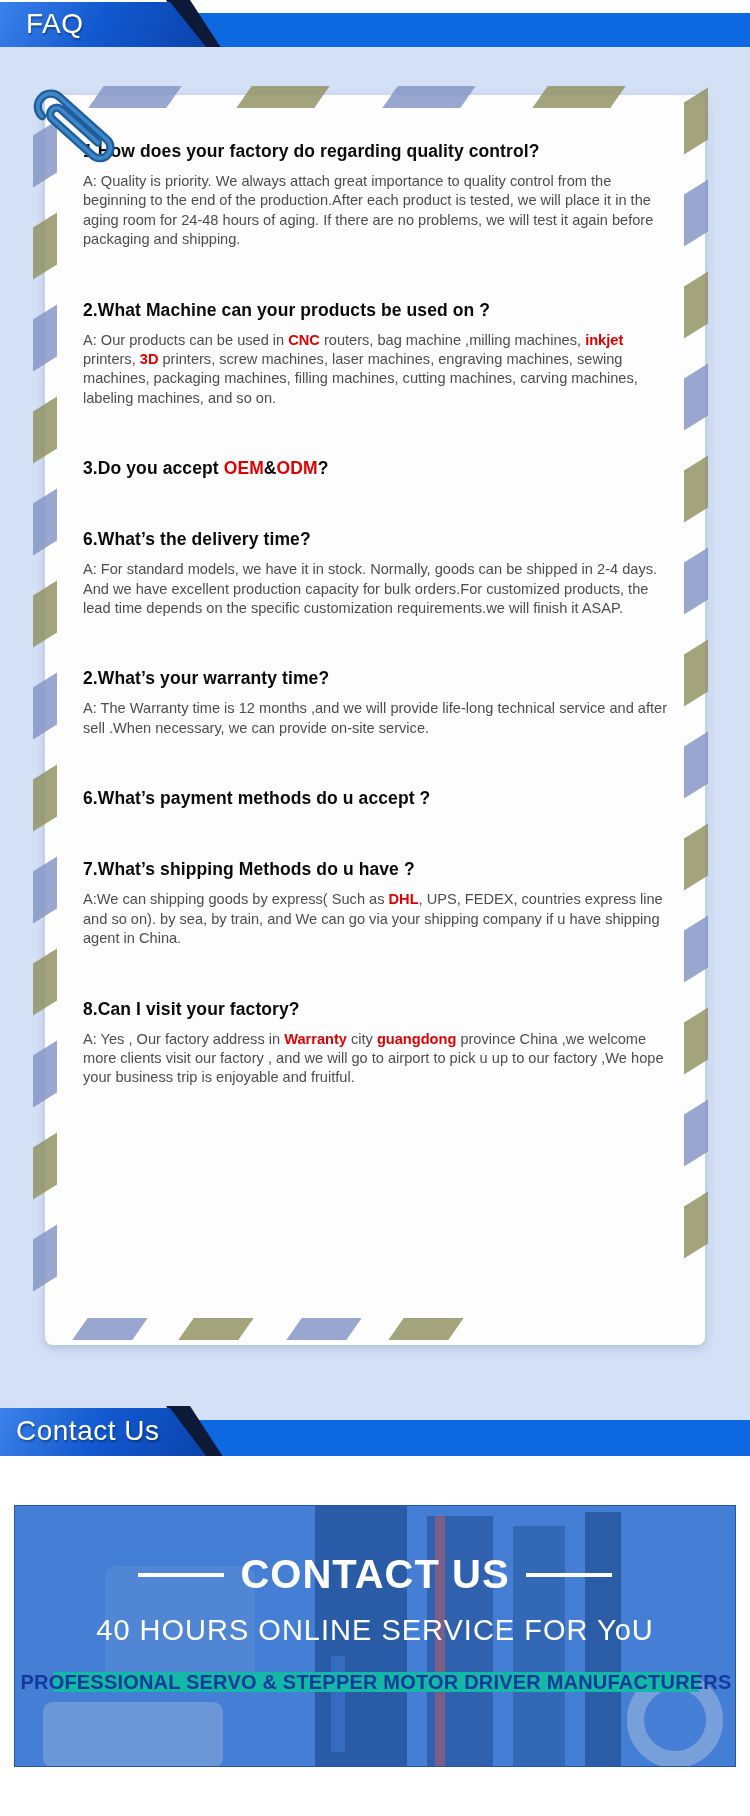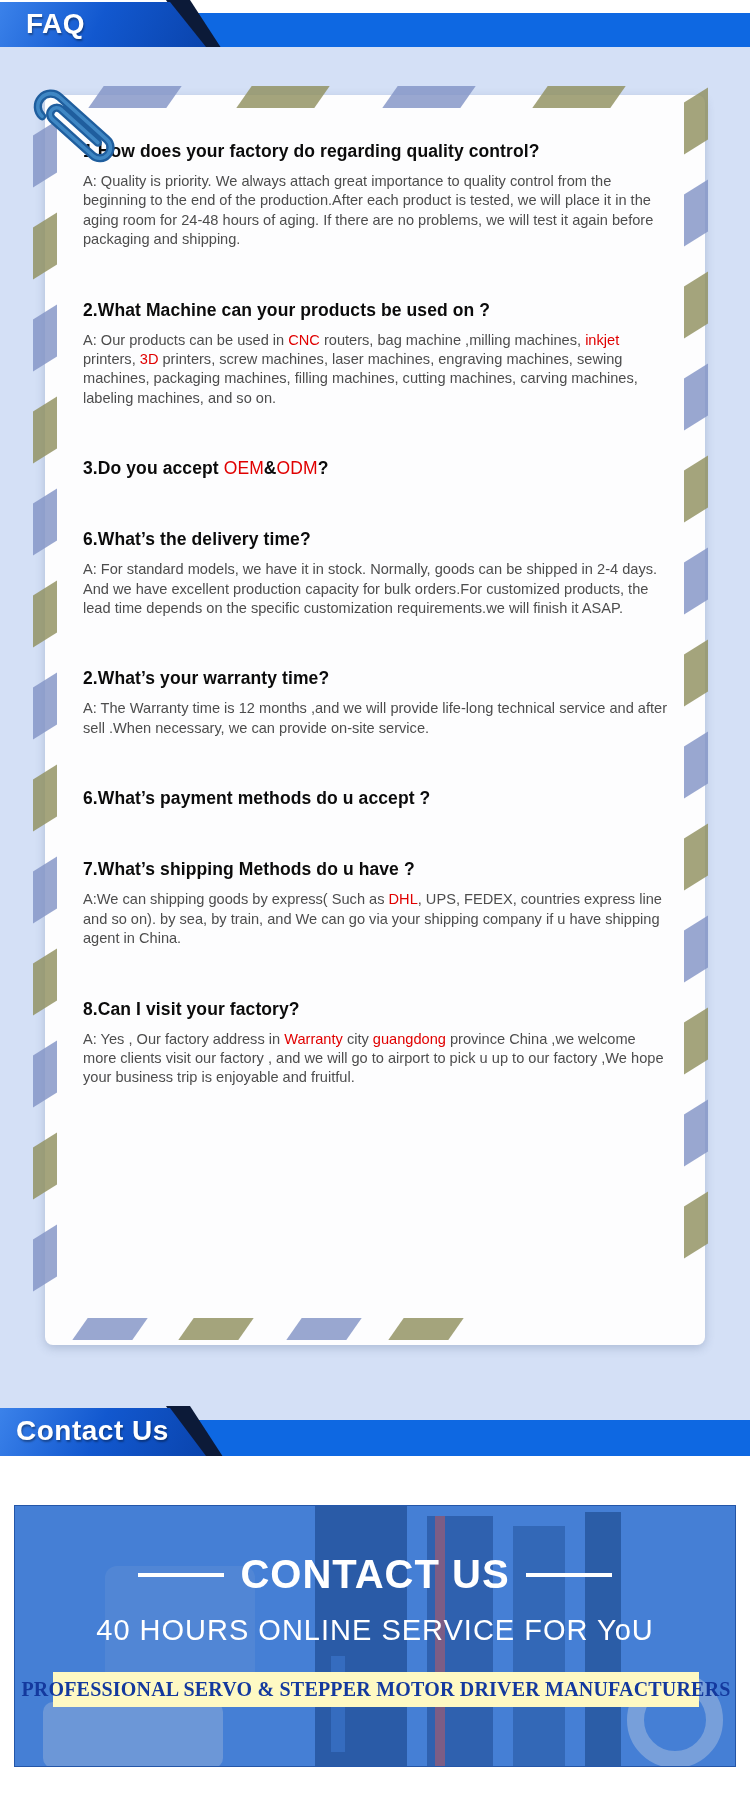--- a/index.html
+++ b/index.html
@@ -8,21 +8,21 @@
 
   
   .hdr{position:absolute;left:0;width:750px;height:50px;}
   .hdr .bar{position:absolute;left:168px;right:0;top:14px;bottom:0;background:#0e68e2;}
   .hdr .wedge{position:absolute;left:166px;top:0;width:24px;height:100%;
       background:#0c1a38;transform:skewX(33deg);transform-origin:top left;}
   .hdr .lshape{position:absolute;left:0;top:2px;bottom:0;width:206px;
       background:linear-gradient(115deg,#3b82ea 0%,#1258cf 48%,#0a44ad 100%);
       clip-path:polygon(0 0,170px 0,206px 100%,0 100%);}
   .hdr .title{position:absolute;left:26px;top:0;bottom:0;display:flex;align-items:center;
-      color:#ffffff;font-size:28px;font-weight:700;letter-spacing:.5px;z-index:5;
+      color:#ffffff;font-size:28px;font-weight:400;letter-spacing:.5px;z-index:5;
       text-shadow:1px 2px 2px rgba(0,0,0,.35);}
 
   
   .bg{position:absolute;left:0;top:47px;width:750px;height:1373px;background:#d4e0f6;}
 
   
   .card{position:absolute;left:45px;top:95px;width:660px;height:1250px;background:#fdfdfe;
       border-radius:8px;box-shadow:0 3px 10px rgba(60,80,120,.25);z-index:1;}
 
   .tape{position:absolute;opacity:.82;z-index:2;}
@@ -30,34 +30,34 @@
   .tape.v{transform:skewY(-32deg);}
 
   .paperclip{position:absolute;left:22px;top:62px;width:110px;height:130px;z-index:4;}
 
   
   .faq-list{position:absolute;left:45px;top:95px;width:660px;z-index:3;
       padding:46px 35px 0 38px;box-sizing:border-box;}
   .faq-item{margin-bottom:50px;}
   .faq-q{margin:0 0 10px 0;font-size:17.5px;font-weight:700;color:#0b0b0b;letter-spacing:.1px;}
   .faq-a{margin:0;font-size:14.6px;line-height:19.4px;color:#4d4d4d;}
-  .red{color:#e00000;font-weight:400;}
+  .red{color:#e00000;font-weight:700;}
 
   
   .banner{position:absolute;left:14px;top:1505px;width:722px;height:262px;
       background:#4b84d8;overflow:hidden;border:1px solid #2456a8;box-sizing:border-box;z-index:1;}
   .banner .shape{position:absolute;}
   .banner .overlay{position:absolute;inset:0;background:rgba(62,122,210,.45);}
   .banner .txt{position:absolute;left:0;right:0;color:#ffffff;text-align:center;z-index:6;}
   .b-title-row{top:46px;display:flex;justify-content:center;align-items:center;gap:16px;}
   .b-dash{width:86px;border-top:4px solid #ffffff;}
   .b-title{font-size:40px;font-weight:800;letter-spacing:1px;}
   .b-sub{top:108px;font-size:29px;font-weight:400;letter-spacing:1px;color:#eef4fc;}
-  .b-strip{position:absolute;left:38px;top:166px;width:646px;height:35px;background:#fef9c3;
-      display:flex;align-items:center;justify-content:center;z-index:6;font-family:Liberation Serif, serif;}
+  .b-strip{position:absolute;left:38px;top:166px;width:646px;height:20px;background:#14b8a6;
+      display:flex;align-items:center;justify-content:center;z-index:6;}
   .b-strip span{color:#14399e;font-size:20px;font-weight:700;letter-spacing:.2px;white-space:nowrap;}
 </style>
 </head>
 <body>
 
 <div class="page">
 
   <div class="bg"></div>
 
   <div class="hdr" style="top:0;height:47px;">

